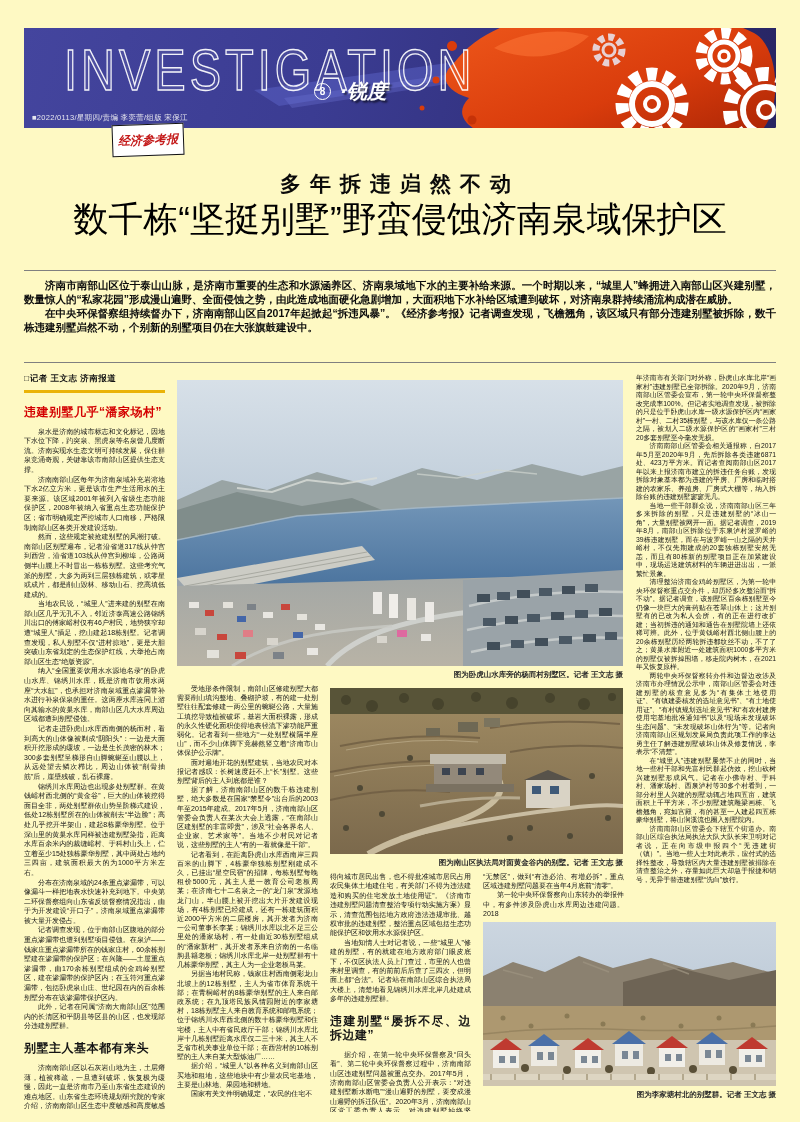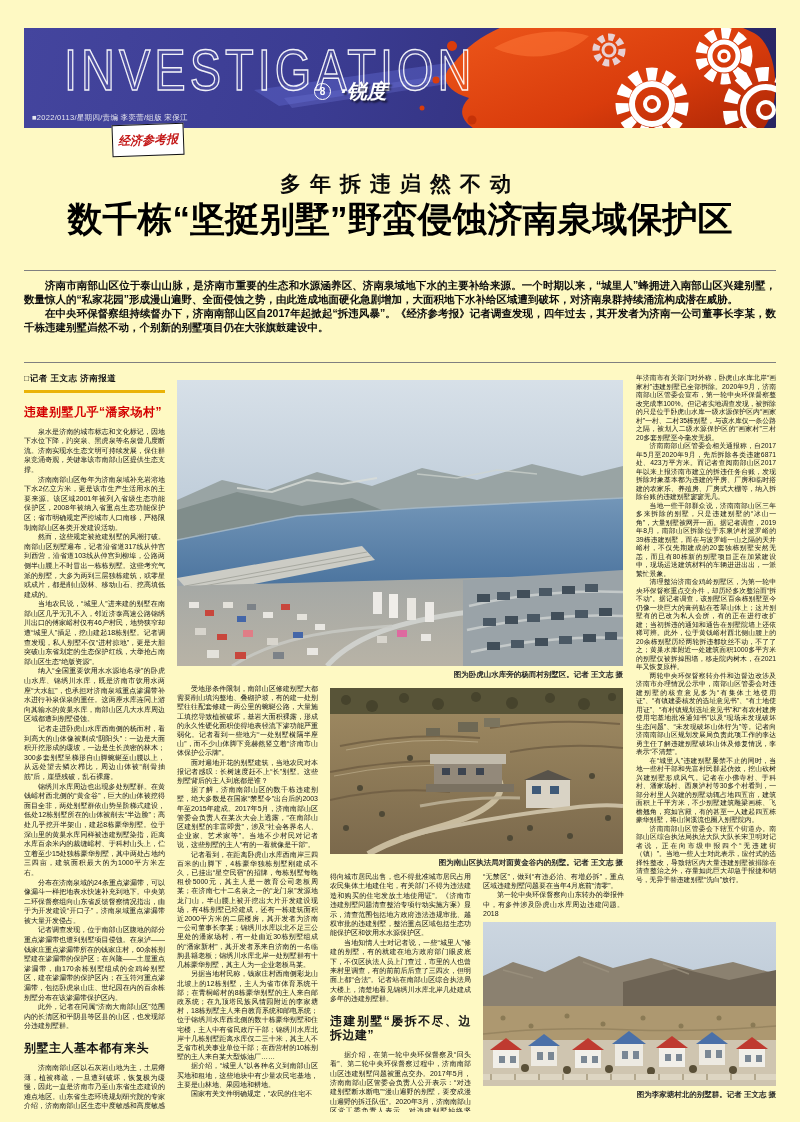--- a/index.html
+++ b/index.html
@@ -23,21 +23,21 @@
   .mh-date{position:absolute;left:8px;bottom:5px;font-size:7.5px;color:#e6e6ee;letter-spacing:.3px;}
   .paper-logo{position:absolute;left:112px;top:124px;width:70px;height:30px;background:#fff;
               border:1.5px solid #111;z-index:6;display:flex;align-items:center;justify-content:center;
               color:#c41b1b;font-weight:bold;font-style:italic;font-size:12px;
               font-family:"DejaVu Serif","Liberation Serif",serif;transform:rotate(-2deg);}
 
   
   .kicker{position:absolute;left:0;top:170px;width:100%;text-align:center;font-size:21px;
           font-weight:bold;letter-spacing:9px;color:#0a0a0a;}
   .main-head{position:absolute;left:0;top:196px;width:100%;text-align:center;font-size:35px;
-             font-weight:700;letter-spacing:0;color:#000;}
+             font-weight:400;letter-spacing:0;color:#000;}
 
   .rule{position:absolute;left:24px;width:752px;border-top:1.5px solid #808080;}
   #rule1{top:270px;} #rule2{top:362px;}
 
   .lede{position:absolute;left:24px;top:278px;width:752px;font-size:10.5px;font-weight:bold;
         line-height:14px;text-align:justify;color:#0c0c0c;}
   .lede p{margin:0;text-indent:2em;}
 
   
   .col{position:absolute;width:141px;font-size:7px;line-height:9.2px;text-align:justify;
@@ -118,21 +118,21 @@
     <div class="mh-date">■2022/0113/星期四/责编 李奕蕾/组版 宋保江</div>
   </div>
   <div class="paper-logo">经济参考报</div>
 
   <div class="kicker">多年拆违岿然不动</div>
   <div class="main-head">数千栋“坚挺别墅”野蛮侵蚀济南泉域保护区</div>
 
   <div class="rule" id="rule1"></div>
   <div class="lede">
     <p>济南市南部山区位于泰山山脉，是济南市重要的生态和水源涵养区、济南泉域地下水的主要补给来源。一个时期以来，“城里人”蜂拥进入南部山区兴建别墅，数量惊人的“私家花园”形成漫山遍野、全面侵蚀之势，由此造成地面硬化急剧增加，大面积地下水补给区域遭到破坏，对济南泉群持续涌流构成潜在威胁。</p>
-    <p>在中央环保督察组持续督办下，济南南部山区自2017年起掀起“拆违风暴”。《经济参考报》记者调查发现，四年过去，其开发者为济南一公司董事长李某，数千栋违建别墅岿然不动，个别新的别墅项目仍在大张旗鼓建设中。</p>
+    <p>在中央环保督察组持续督办下，济南南部山区自2017年起掀起“拆违风暴”。《经济参考报》记者调查发现，飞檐翘角，该区域只有部分违建别墅被拆除，数千栋违建别墅岿然不动，个别新的别墅项目仍在大张旗鼓建设中。</p>
   </div>
   <div class="rule" id="rule2"></div>
 
   <div class="photo" id="photo1">
     <svg viewBox="0 0 446 286" preserveAspectRatio="none">
       <defs>
         <linearGradient id="sky1" x1="0" y1="0" x2="0" y2="1">
           <stop offset="0" stop-color="#d7e0e8"></stop>
             <stop offset="1" stop-color="#b9c8d6"></stop>
         </linearGradient>

